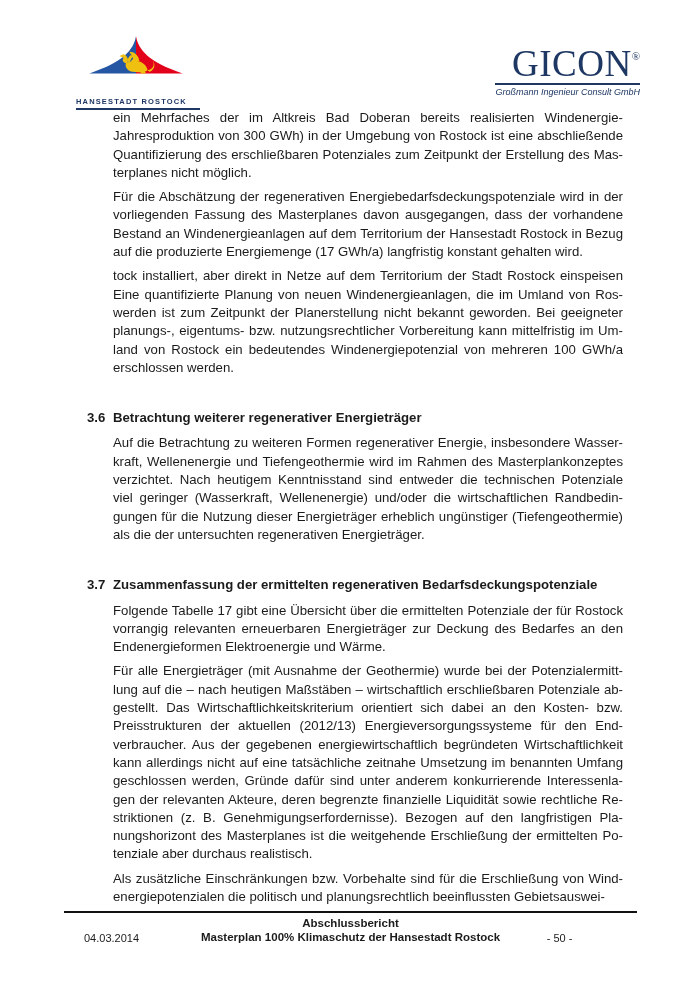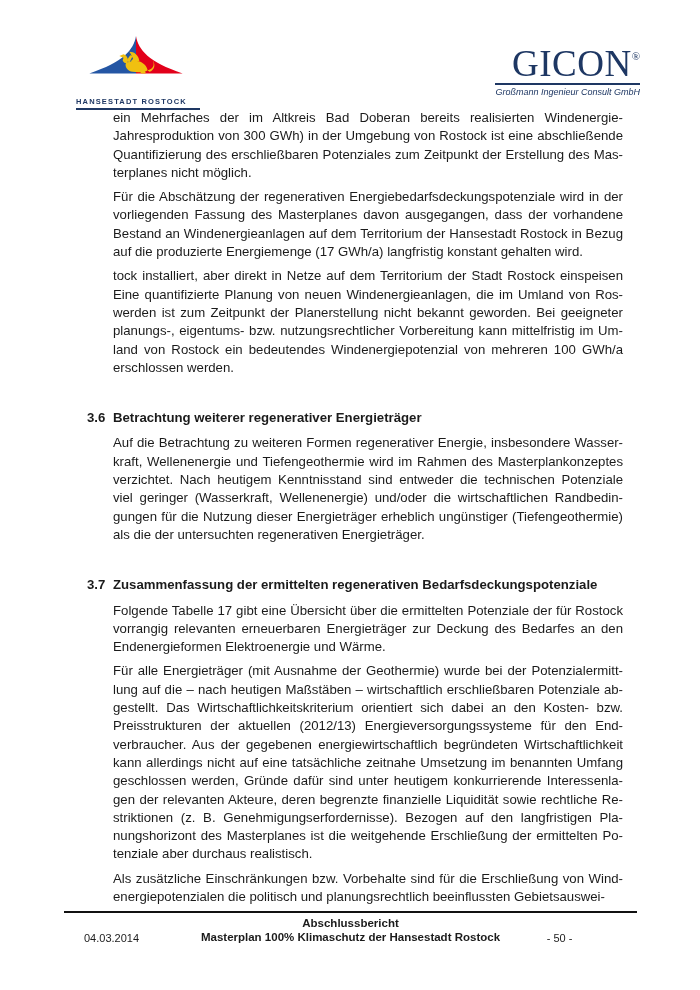--- a/index.html
+++ b/index.html
@@ -127,21 +127,21 @@
       <div class="tline">vorrangig relevanten erneuerbaren Energieträger zur Deckung des Bedarfes an den</div>
       <div class="tline tlast">Endenergieformen Elektroenergie und Wärme.</div>
     </div>
   <div class="para">
       <div class="tline">Für alle Energieträger (mit Ausnahme der Geothermie) wurde bei der Potenzialermitt-</div>
       <div class="tline">lung auf die – nach heutigen Maßstäben – wirtschaftlich erschließbaren Potenziale ab-</div>
       <div class="tline">gestellt. Das Wirtschaftlichkeitskriterium orientiert sich dabei an den Kosten- bzw.</div>
       <div class="tline">Preisstrukturen der aktuellen (2012/13) Energieversorgungssysteme für den End-</div>
       <div class="tline">verbraucher. Aus der gegebenen energiewirtschaftlich begründeten Wirtschaftlichkeit</div>
       <div class="tline">kann allerdings nicht auf eine tatsächliche zeitnahe Umsetzung im benannten Umfang</div>
-      <div class="tline">geschlossen werden, Gründe dafür sind unter heutigem konkurrierende Interessenla-</div>
+      <div class="tline">geschlossen werden, Gründe dafür sind unter anderem konkurrierende Interessenla-</div>
       <div class="tline">gen der relevanten Akteure, deren begrenzte finanzielle Liquidität sowie rechtliche Re-</div>
       <div class="tline">striktionen (z. B. Genehmigungserfordernisse). Bezogen auf den langfristigen Pla-</div>
       <div class="tline">nungshorizont des Masterplanes ist die weitgehende Erschließung der ermittelten Po-</div>
       <div class="tline tlast">tenziale aber durchaus realistisch.</div>
     </div>
   <div class="para">
       <div class="tline">Als zusätzliche Einschränkungen bzw. Vorbehalte sind für die Erschließung von Wind-</div>
       <div class="tline tlast">energiepotenzialen die politisch und planungsrechtlich beeinflussten Gebietsauswei-</div>
     </div>
 

